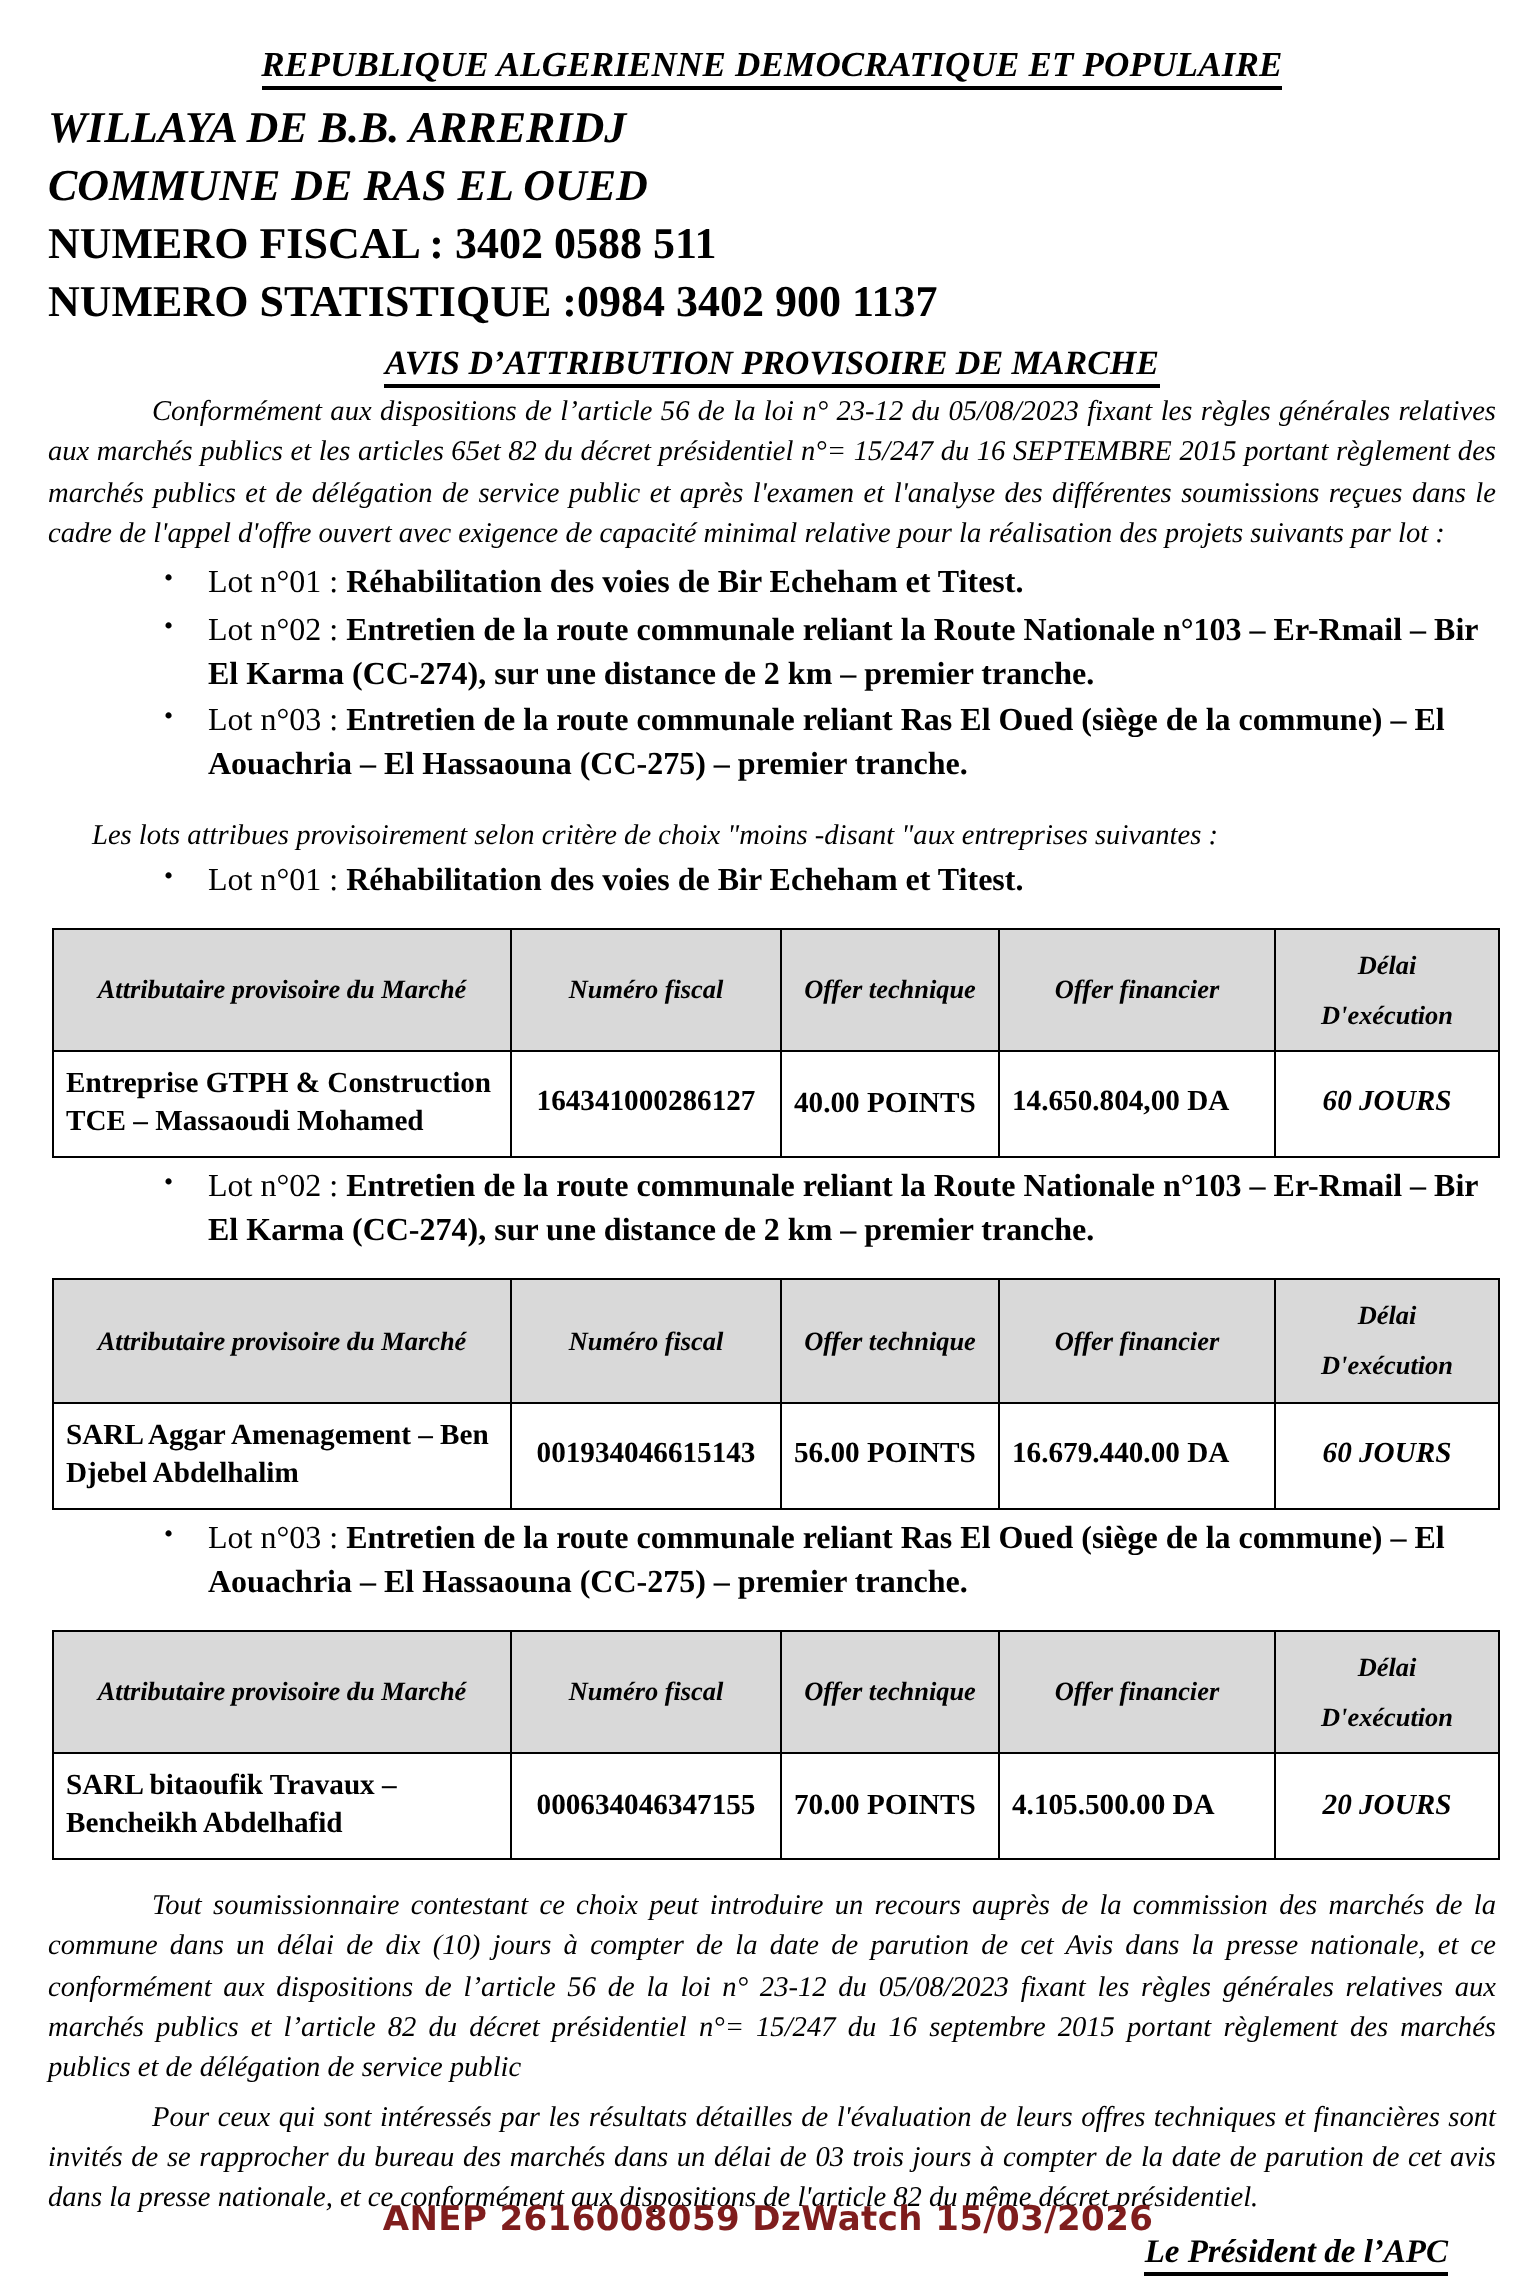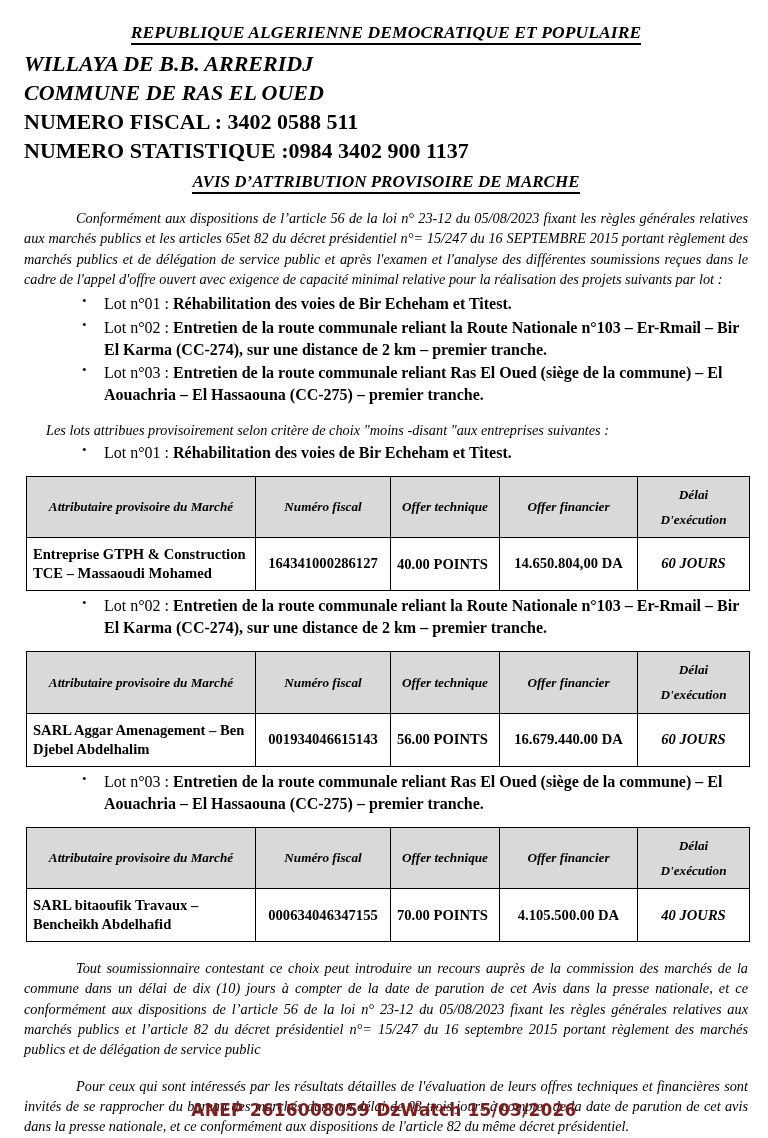--- a/index.html
+++ b/index.html
@@ -58,21 +58,21 @@
     border-bottom: 2px solid #000;
     padding-bottom: 1px;
   }
 
   
   p.para {
     font-style: italic;
     font-size: 14.3px;
     line-height: 1.42;
     text-align: justify;
-    margin: 16px 0 0 0;
+    margin: 4px 0 0 0;
     text-indent: 52px;
   }
   p.lead-note {
     font-style: italic;
     font-size: 14.3px;
     line-height: 1.4;
     margin: 14px 0 1px 0;
     text-indent: 22px;
   }
 
@@ -129,21 +129,21 @@
     line-height: 1.9;
   }
   table.award tbody td {
     font-size: 14.6px;
     font-weight: bold;
     height: 42px;
   }
   td.c-attrib { text-align: left; line-height: 1.3; }
   td.c-fiscal { text-align: center; margin-top: 36px; }
   td.c-tech   { text-align: left; line-height: 1.28; }
-  td.c-fin    { text-align: center; }
+  td.c-fin    { text-align: left; }
   td.c-delay  { text-align: center; font-style: italic; font-size: 13.6px; }
 
   col.w-attrib { width: 229px; }
   col.w-fiscal { width: 135px; }
   col.w-tech   { width: 109px; }
   col.w-fin    { width: 138px; }
   col.w-delay  { width: 112px; }
 
   .lot-head-block { margin-top: 14px; }
 
@@ -309,21 +309,21 @@
           <span>D'exécution</span>
         </th>
       </tr>
     </thead>
     <tbody>
       <tr>
         <td class="c-attrib">SARL bitaoufik Travaux – Bencheikh Abdelhafid</td>
         <td class="c-fiscal">000634046347155</td>
         <td class="c-tech">70.00 POINTS</td>
         <td class="c-fin">4.105.500.00 DA</td>
-        <td class="c-delay">40 JOURS</td>
+        <td class="c-delay">20 JOURS</td>
       </tr>
     </tbody>
   </table>
 
   <div class="closing">
     <p class="para">Tout soumissionnaire contestant ce choix peut introduire un recours auprès de la commission des marchés de la commune dans un délai de dix (10) jours  à compter de la date de parution de cet Avis dans la presse nationale, et ce conformément aux dispositions de l’article 56 de la loi n° 23-12 du 05/08/2023 fixant les règles générales relatives aux marchés publics et l’article 82  du décret  présidentiel n°= 15/247  du 16 septembre  2015 portant règlement des marchés publics et de délégation de service public</p>
     <p class="para">Pour ceux qui sont intéressés par les résultats détailles de l'évaluation de leurs offres techniques et financières sont invités de se rapprocher du bureau des marchés dans un délai de 03 trois jours à compter de la date de parution de cet avis dans la presse nationale, et ce conformément aux dispositions de l'article 82 du même décret présidentiel.</p>
     <div class="signature">
       <span>Le Président de l’APC</span>
     </div>

